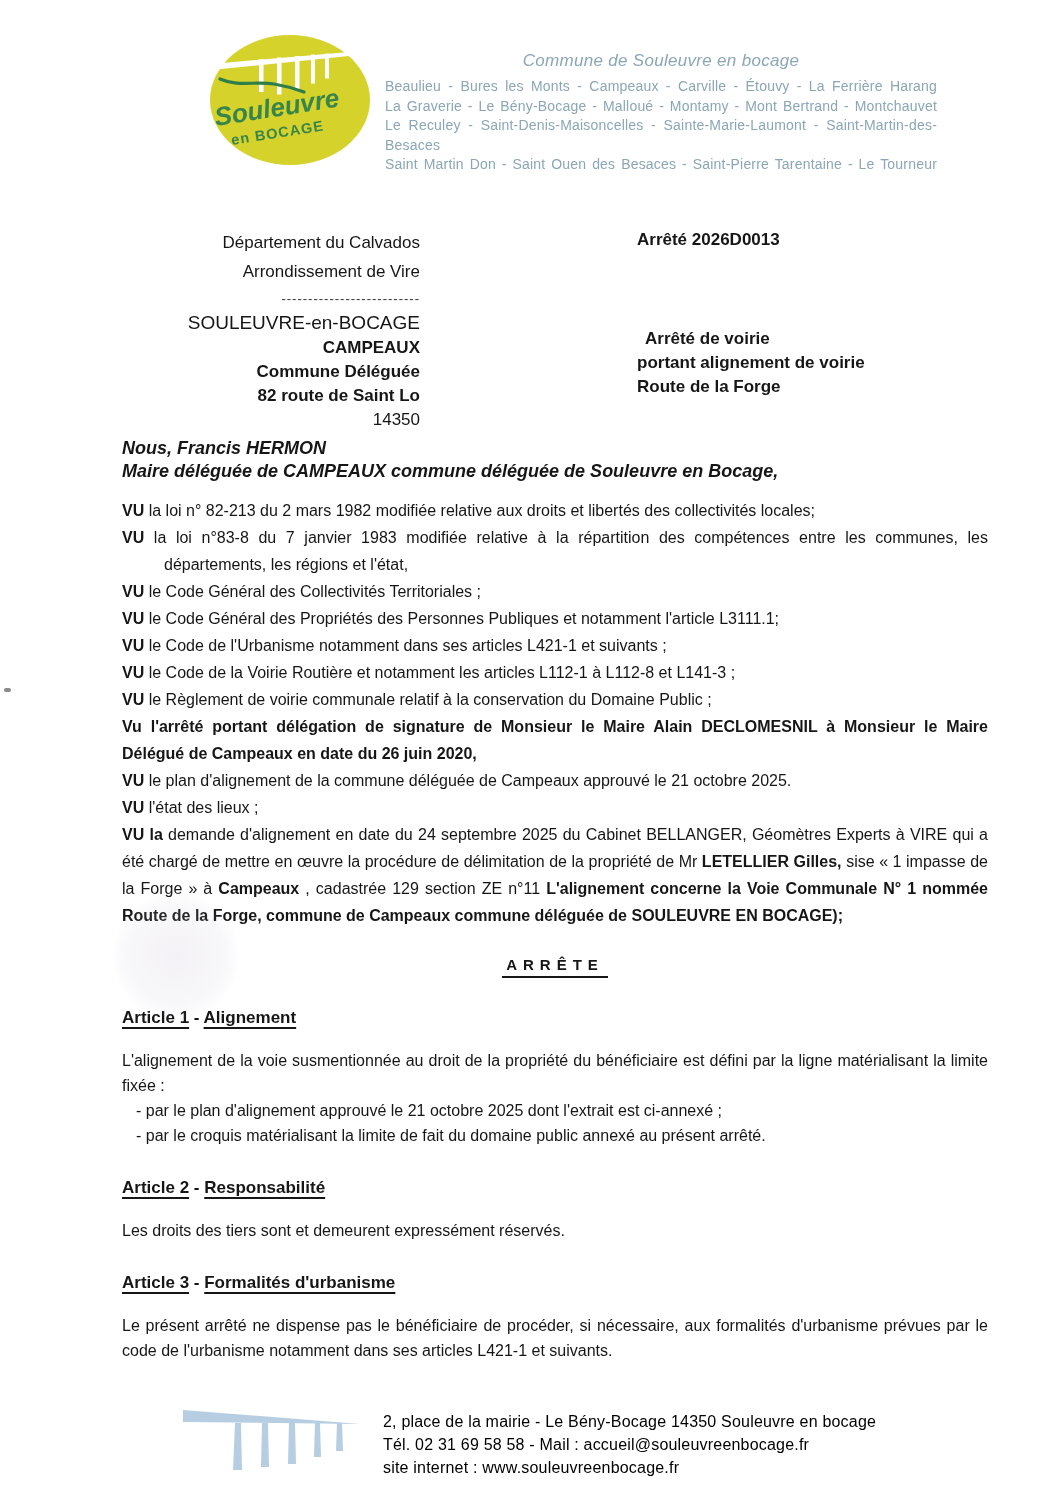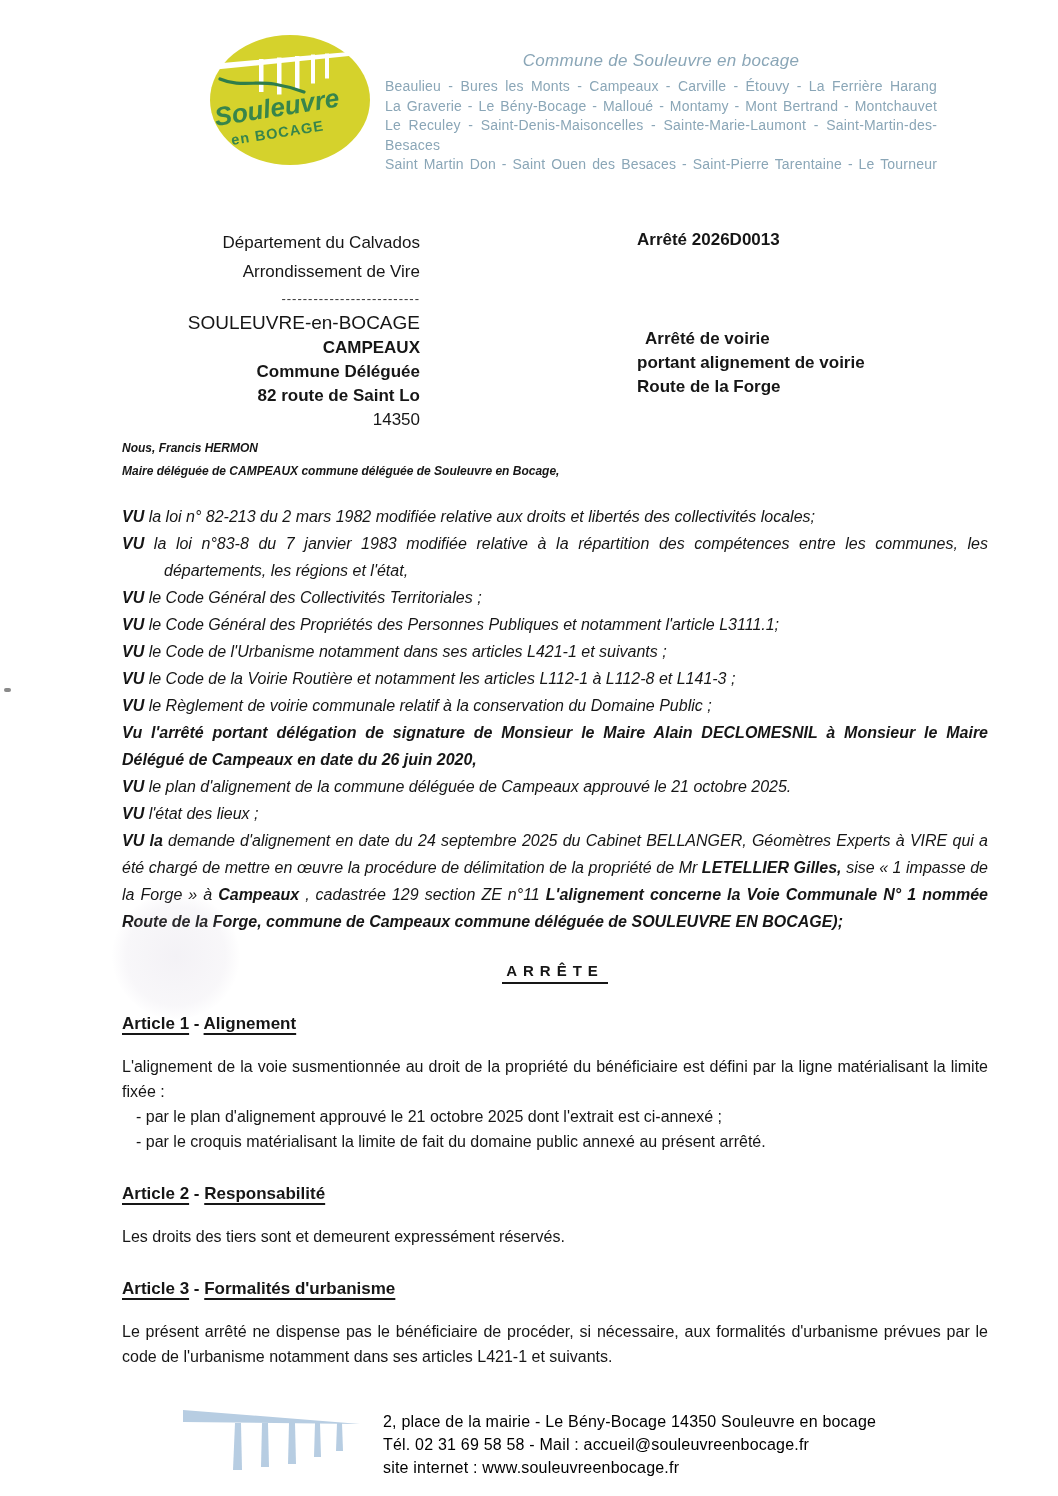--- a/index.html
+++ b/index.html
@@ -41,22 +41,22 @@
   .ref-left .b{font-weight:bold;line-height:24px;}
   .ref-left .pc{line-height:24px;}
   .ref-right{
     position:absolute;left:637px;top:228px;width:340px;
     font-size:17px;line-height:24px;font-weight:bold;
   }
   .ref-right .num{margin-bottom:75px;}
   .ref-right .t1{padding-left:8px;}
   
   .main{position:absolute;left:122px;top:437px;width:866px;font-size:16px;}
-  .preamble p{margin:0;font-weight:bold;font-style:italic;line-height:23px;font-size:12px;}
-  .vu{margin-top:20px;line-height:27px;text-align:justify;font-style:italic;}
+  .preamble p{margin:0;font-weight:bold;font-style:italic;line-height:23px;font-size:18px;}
+  .vu{margin-top:14px;line-height:27px;text-align:justify;}
   .vu p{margin:0;}
   .vu p.hang{padding-left:42px;text-indent:-42px;}
   .b{font-weight:bold;}
   .arrete-wrap{text-align:center;margin-top:27px;}
   .arrete{
     display:inline-block;font-weight:bold;font-size:15px;
     letter-spacing:6px;padding:0 4px 3px 4px;border-bottom:2px solid #161616;
   }
   h3.art{
     margin:27px 0 0 0;font-size:17px;font-weight:bold;line-height:26px;

